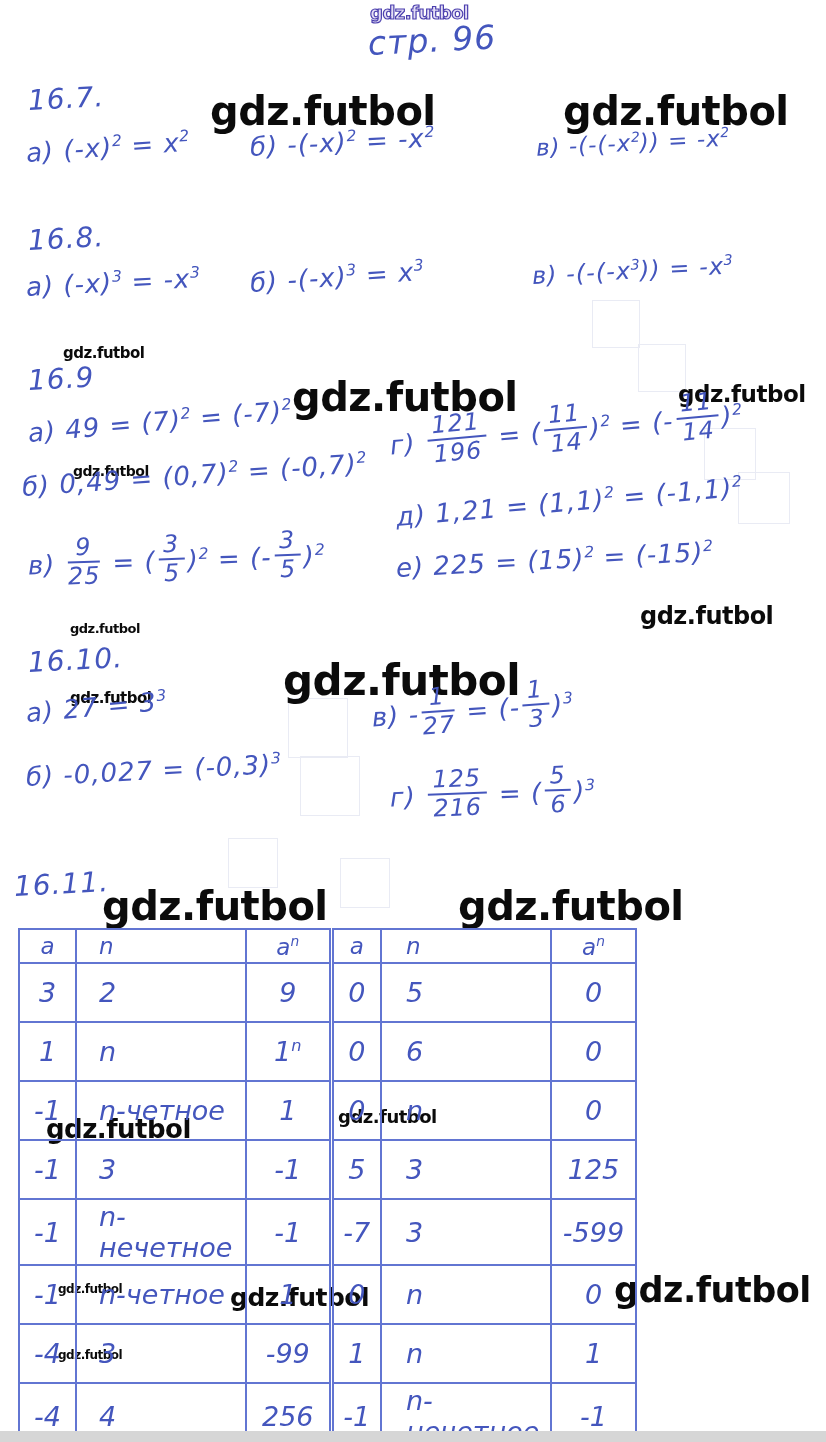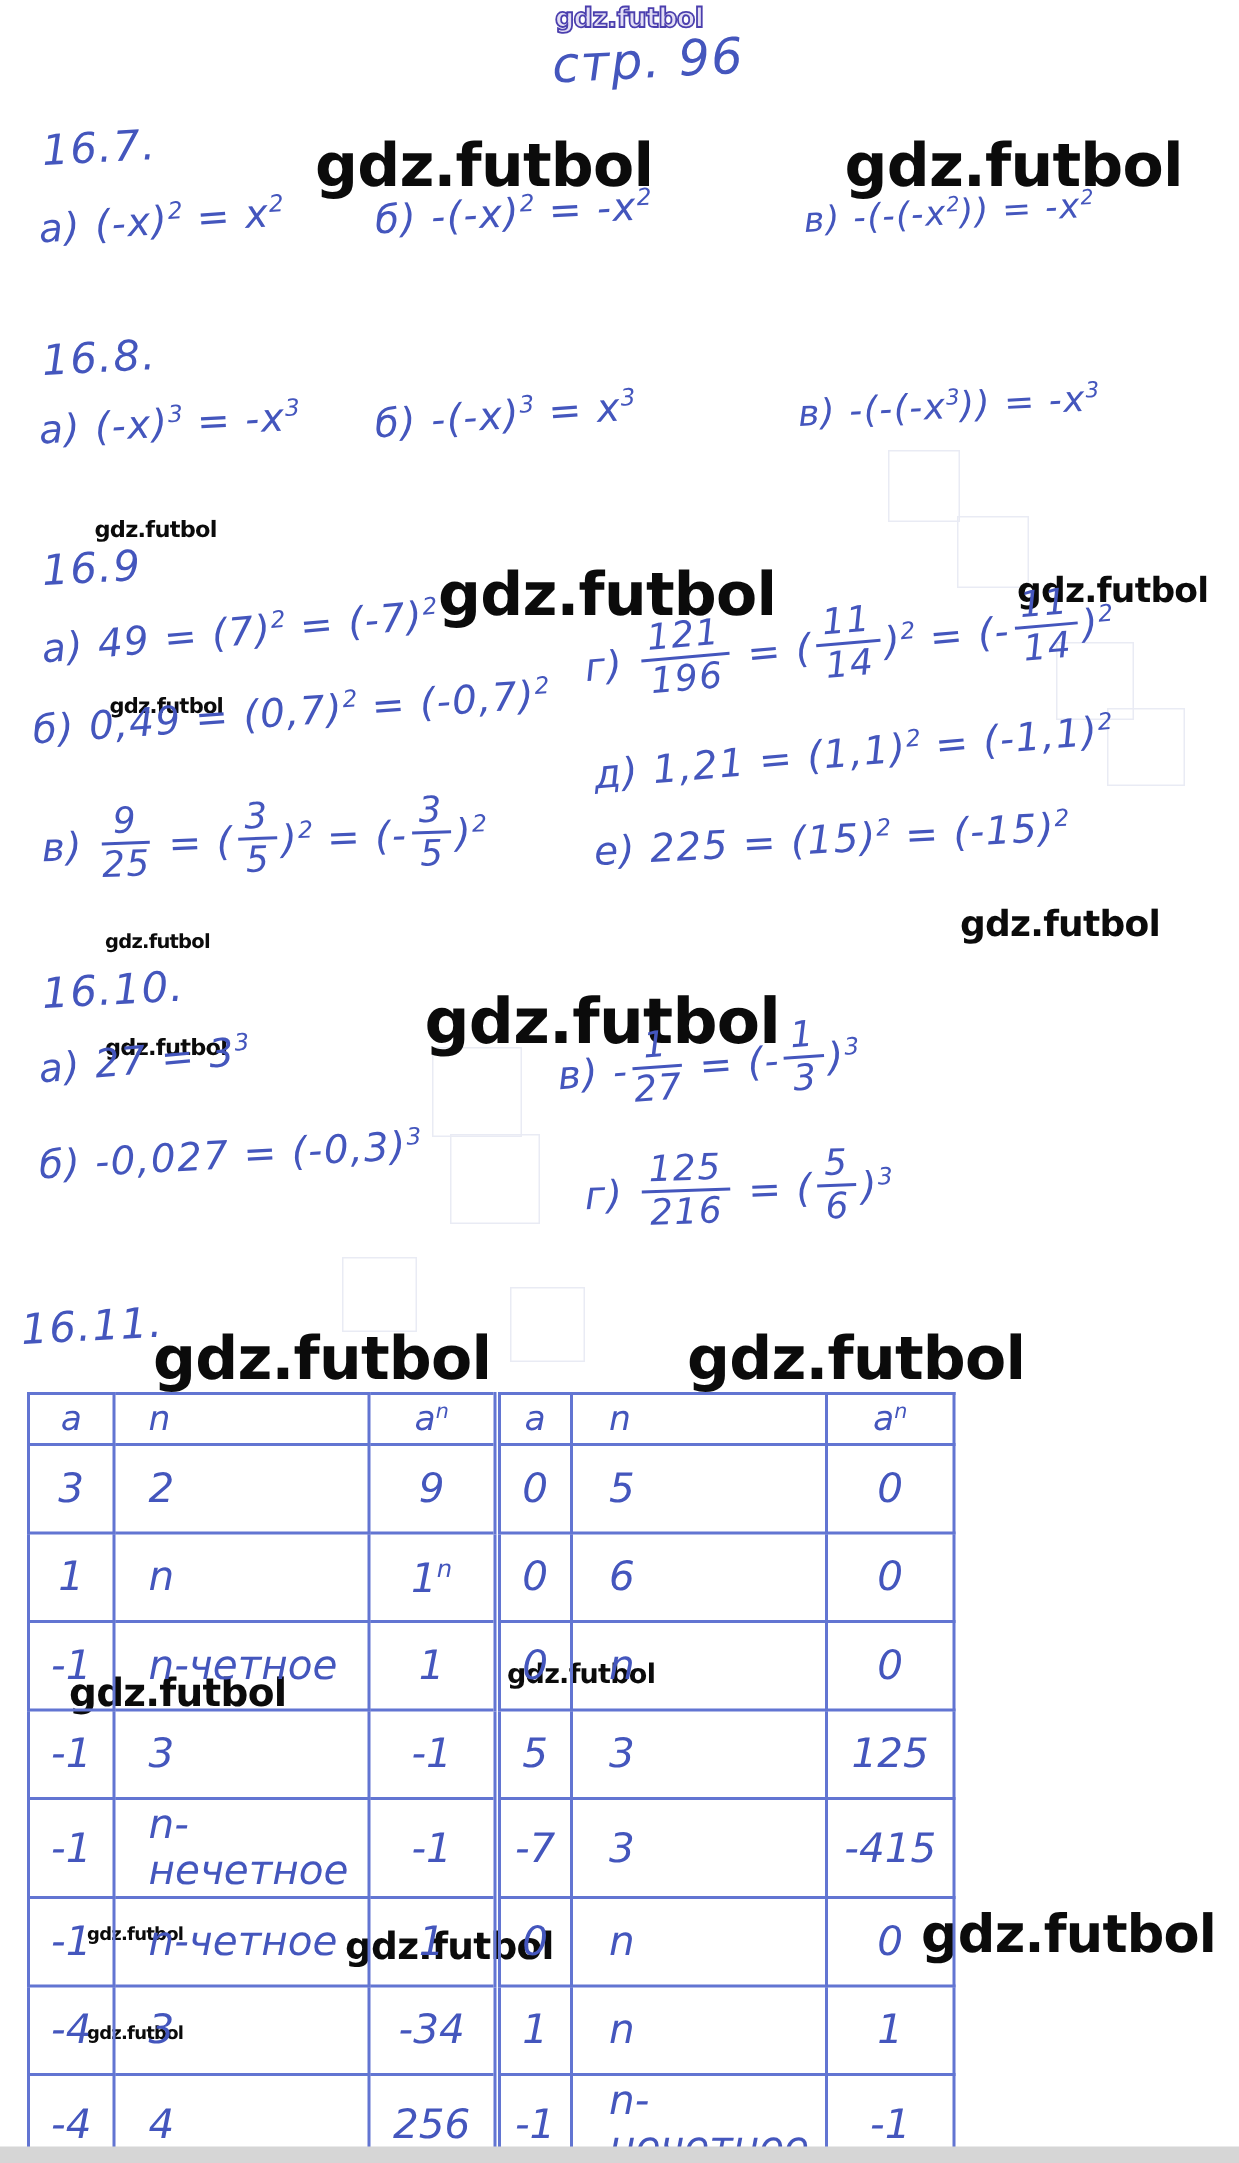--- a/index.html
+++ b/index.html
@@ -150,34 +150,34 @@
         <td class="c3">5</td>
         <td class="c4">3</td>
         <td class="c5">125</td>
       </tr>
       <tr>
         <td class="c0">-1</td>
         <td class="c1">n-нечетное</td>
         <td class="c2">-1</td>
         <td class="c3">-7</td>
         <td class="c4">3</td>
-        <td class="c5">-415</td>
+        <td class="c5">-599</td>
       </tr>
       <tr>
         <td class="c0">-1</td>
         <td class="c1">n-четное</td>
         <td class="c2">1</td>
         <td class="c3">0</td>
         <td class="c4">n</td>
         <td class="c5">0</td>
       </tr>
       <tr>
         <td class="c0">-4</td>
         <td class="c1">3</td>
-        <td class="c2">-34</td>
+        <td class="c2">-99</td>
         <td class="c3">1</td>
         <td class="c4">n</td>
         <td class="c5">1</td>
       </tr>
       <tr>
         <td class="c0">-4</td>
         <td class="c1">4</td>
         <td class="c2">256</td>
         <td class="c3">-1</td>
         <td class="c4">n-нечетное</td>

